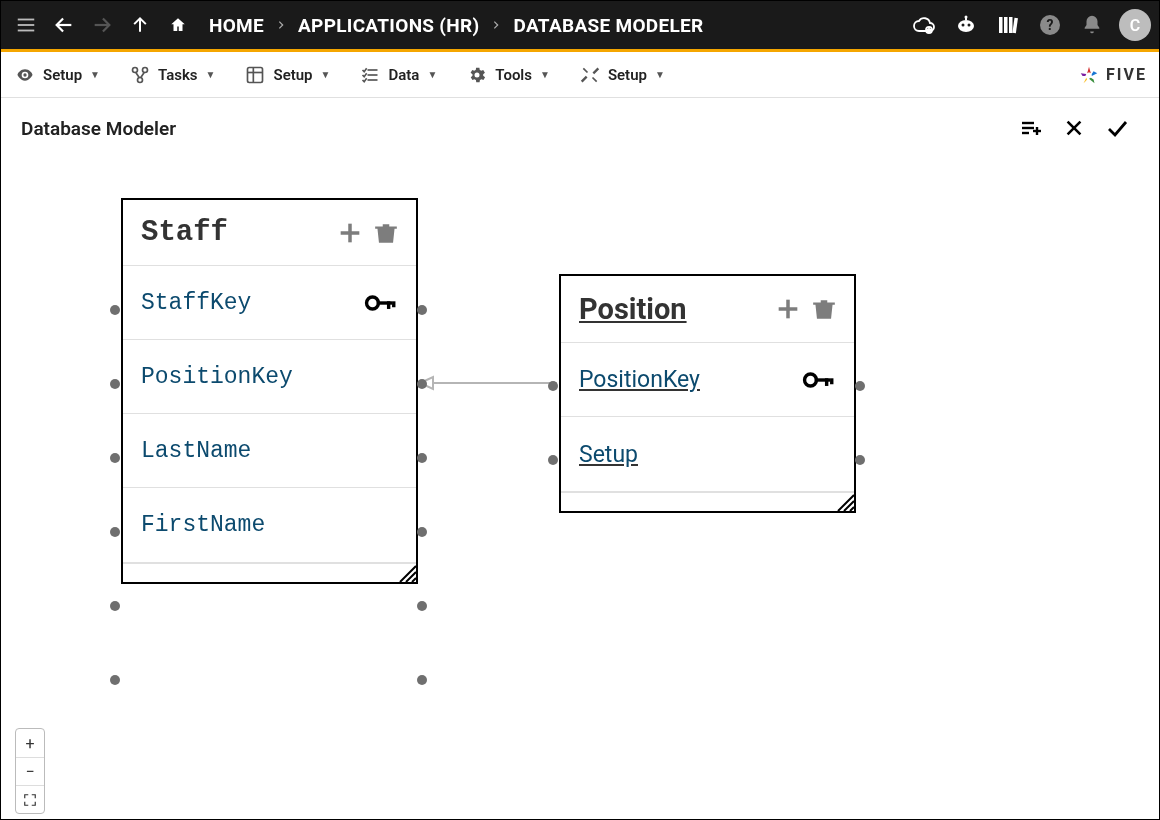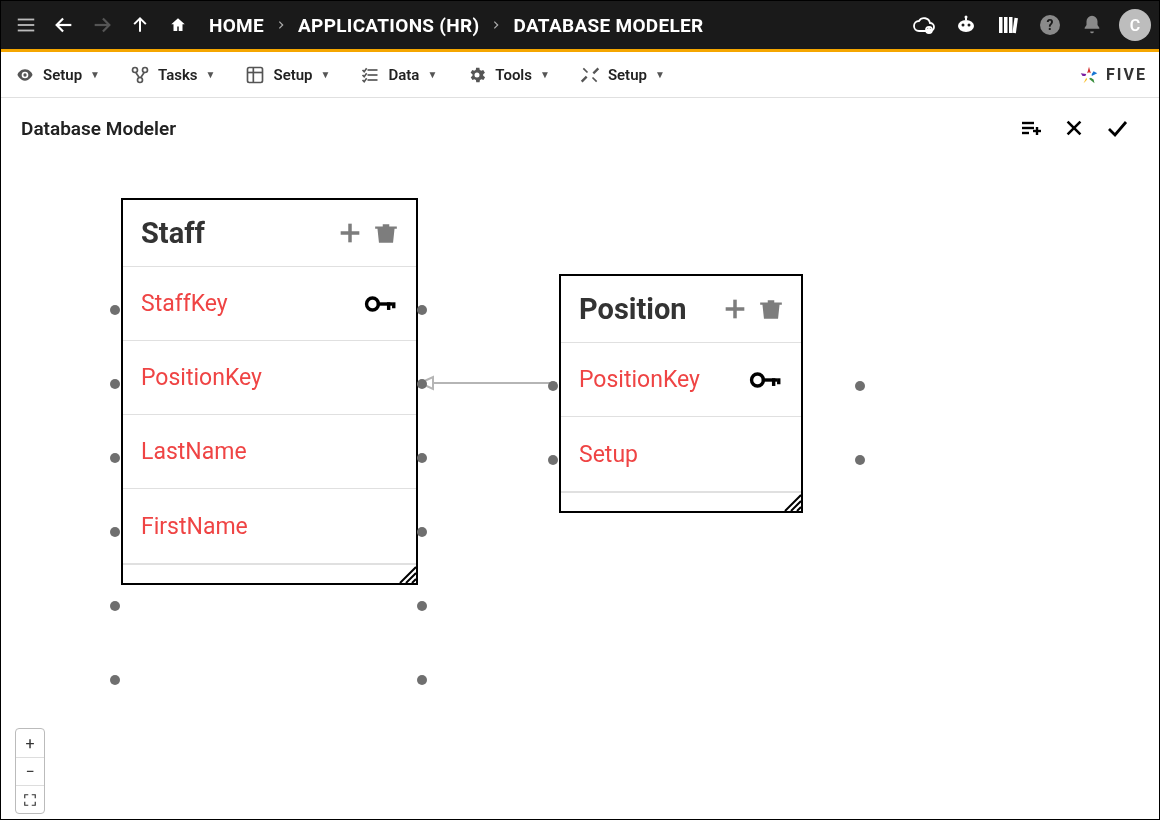--- a/index.html
+++ b/index.html
@@ -109,21 +109,21 @@
   }
   .tc-title { font-size: 29px; font-weight:700; flex:1; }
   .tc-icon { width:36px; display:flex; justify-content:center; color:#7d7d7d; cursor:pointer; }
   .tc-rows { }
   .tc-row {
     height: 74px;
     border-bottom: 1px solid #e0e0e0;
     display:flex; align-items:center;
     padding: 0 18px;
     font-size: 23px;
-    color:#ef4444;
+    color:#0c4a6e;
     position:relative;
   }
   .tc-row:last-child { border-bottom: none; }
   .key-icon { margin-left:auto; color:#000; }
   .tc-foot {
     height: 20px;
     border-top: 2px solid #e0e0e0;
     position:relative;
   }
   .resize-handle {
@@ -352,21 +352,21 @@
   </div>
 </div>
 
 <div class="canvas">
 
   <svg style="position:absolute;left:0;top:0;width:100%;height:100%;pointer-events:none;">
     <line x1="419" y1="225" x2="556" y2="225" stroke="#b5b5b5" stroke-width="2"></line>
     <polygon points="419,225 432,219 432,231" fill="#fff" stroke="#b5b5b5" stroke-width="2"></polygon>
   </svg>
 
-  <div class="table-card" id="staff-card" style="left:120px; top:40px; width:297px;">
+  <div class="table-card" id="staff-card" style="left:120px; top:40px; width:297px;font-family:Liberation Mono, monospace;">
     <div class="tc-head">
       <div class="tc-title">Staff</div>
       <div class="tc-icon">
         <svg width="28" height="28" viewBox="0 0 24 24" fill="none" stroke="#7d7d7d" stroke-width="3">
             <line x1="12" y1="4" x2="12" y2="20"></line>
             <line x1="4" y1="12" x2="20" y2="12"></line>
           </svg>
       </div>
       <div class="tc-icon">
         <svg width="26" height="26" viewBox="0 0 24 24" fill="#7d7d7d">
@@ -396,21 +396,21 @@
           <span>FirstName</span>
         </div>
       </div>
     <div class="tc-foot">
       <svg class="resize-handle" viewBox="0 0 18 18">
           <path d="M2 18L18 2M8 18L18 8M14 18L18 14" stroke="#000" stroke-width="2"></path>
         </svg>
     </div>
   </div>
 
-  <div class="table-card" id="position-card" style="left:558px; top:116px; width:244px;">
+  <div class="table-card" id="position-card" style="left:558px; top:116px; width:297px;text-decoration:underline;">
     <div class="tc-head">
       <div class="tc-title">Position</div>
       <div class="tc-icon">
         <svg width="28" height="28" viewBox="0 0 24 24" fill="none" stroke="#7d7d7d" stroke-width="3">
             <line x1="12" y1="4" x2="12" y2="20"></line>
             <line x1="4" y1="12" x2="20" y2="12"></line>
           </svg>
       </div>
       <div class="tc-icon">
         <svg width="26" height="26" viewBox="0 0 24 24" fill="#7d7d7d">

